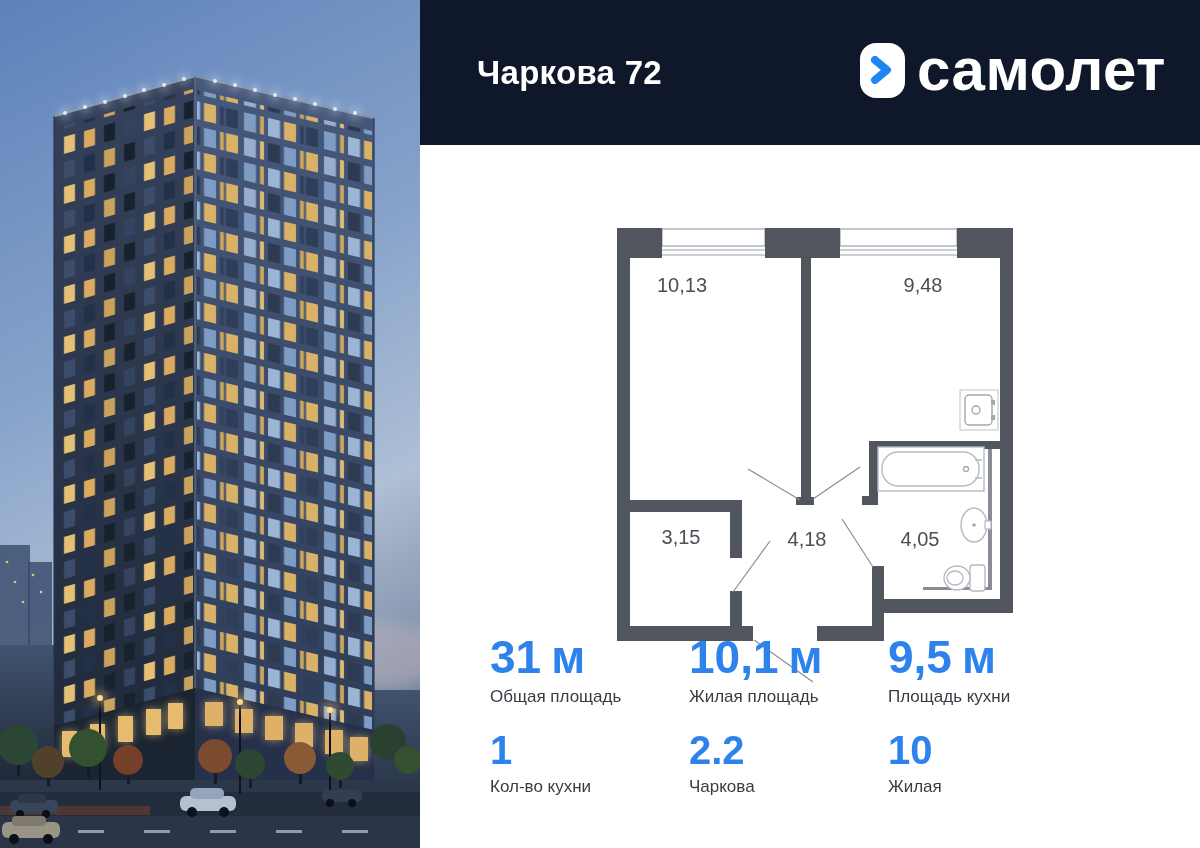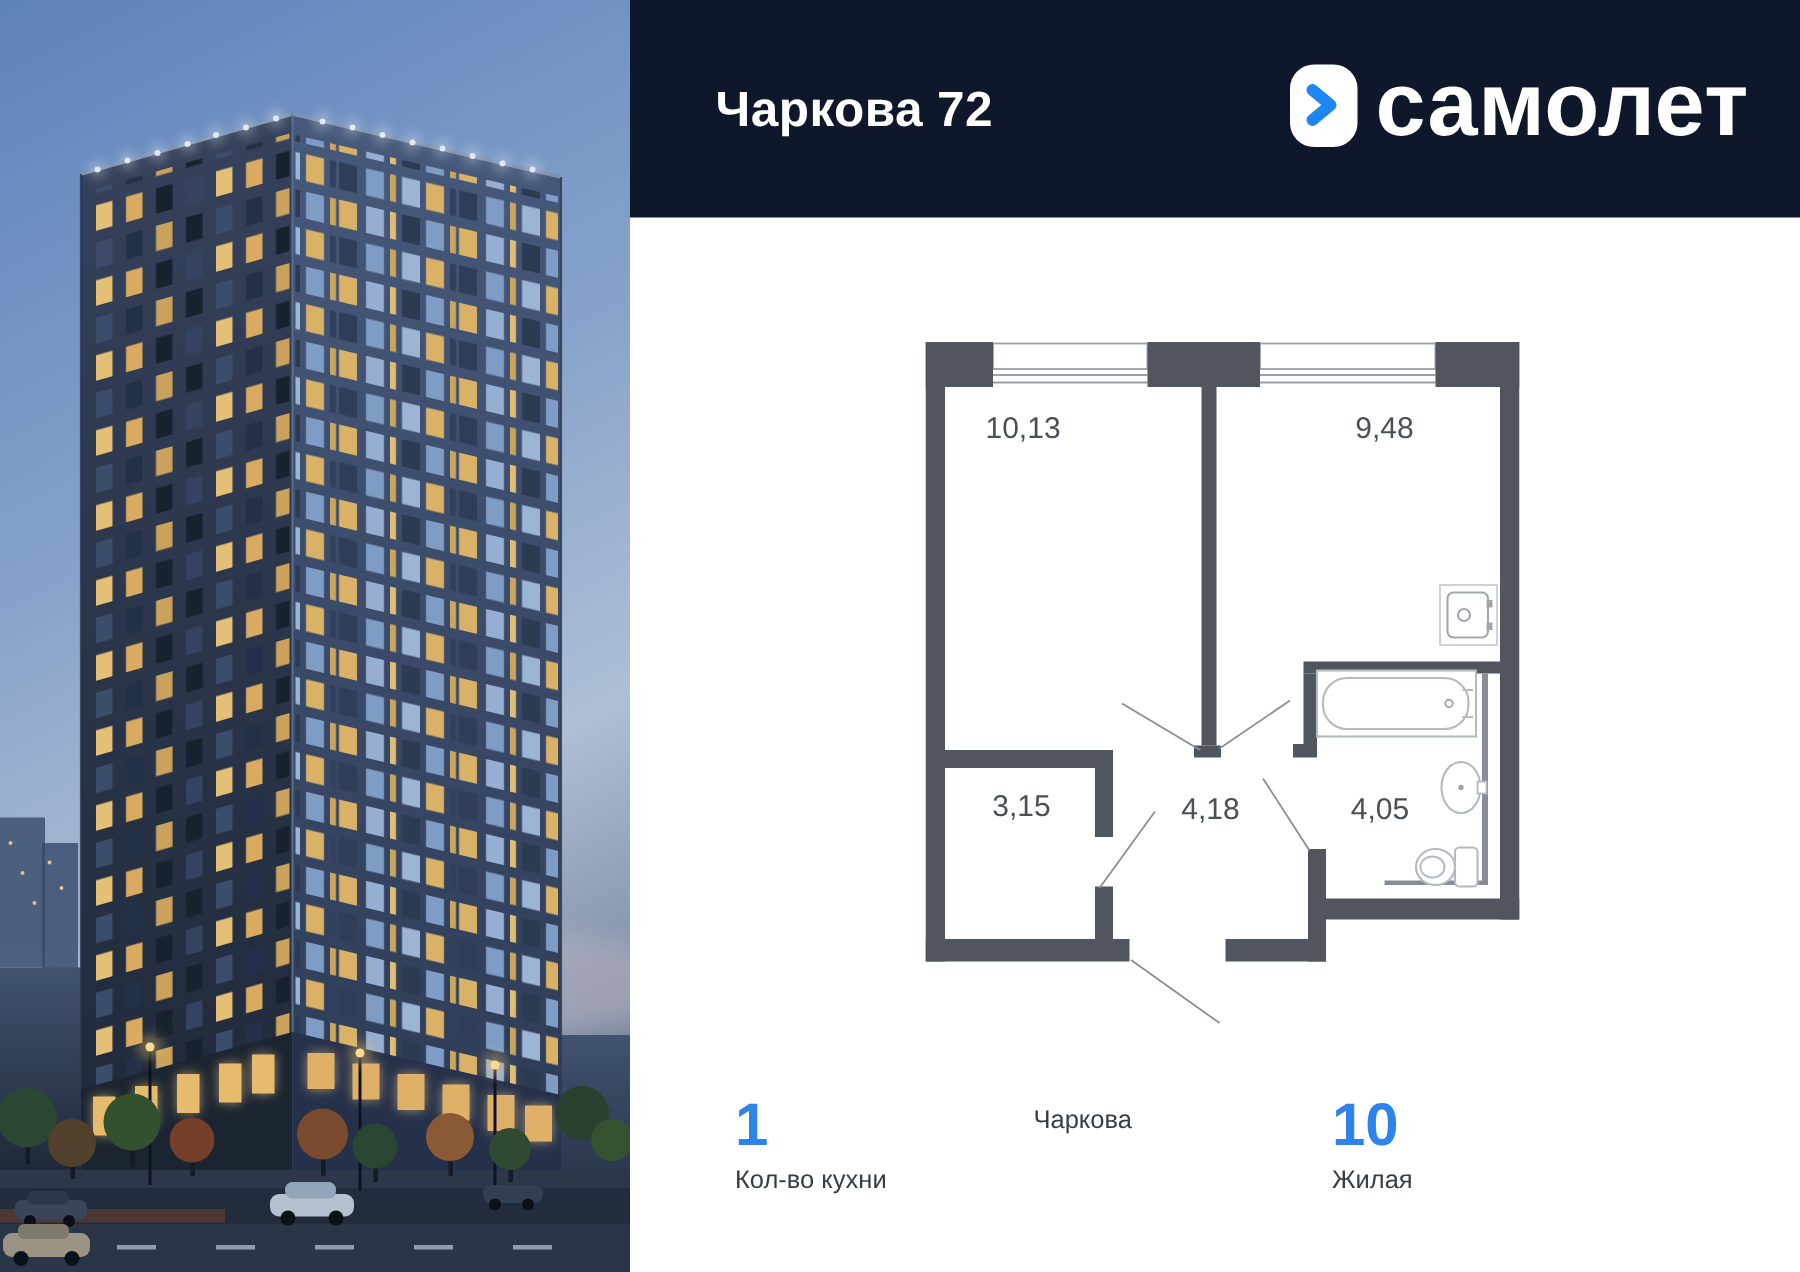--- a/index.html
+++ b/index.html
@@ -343,27 +343,42 @@
         <g fill="#4a4f58" font-size="20">
           <text x="40" y="64">10,13</text>
           <text x="306" y="64" text-anchor="middle">9,48</text>
           <text x="64" y="316" text-anchor="middle">3,15</text>
           <text x="190" y="318" text-anchor="middle">4,18</text>
           <text x="303" y="318" text-anchor="middle">4,05</text>
         </g>
       </svg>
     </div>
 
+    <div class="stats-row stats-row1">
+      <div class="stat">
+        <div class="stat-value"><span>31</span><span class="unit">м</span></div>
+        <div class="stat-label">Общая площадь</div>
+      </div>
+      <div class="stat">
+        <div class="stat-value"><span>10,1</span><span class="unit">м</span></div>
+        <div class="stat-label">Жилая площадь</div>
+      </div>
+      <div class="stat">
+        <div class="stat-value"><span>9,5</span><span class="unit">м</span></div>
+        <div class="stat-label">Площадь кухни</div>
+      </div>
+    </div>
 
     <div class="stats-row stats-row2">
       <div class="stat">
         <div class="stat-value">1</div>
         <div class="stat-label">Кол-во кухни</div>
       </div>
       <div class="stat">
+        <div class="stat-value">2.2</div>
         <div class="stat-label">Чаркова</div>
       </div>
       <div class="stat">
         <div class="stat-value">10</div>
         <div class="stat-label">Жилая</div>
       </div>
     </div>
 
   </div>
 </div>

